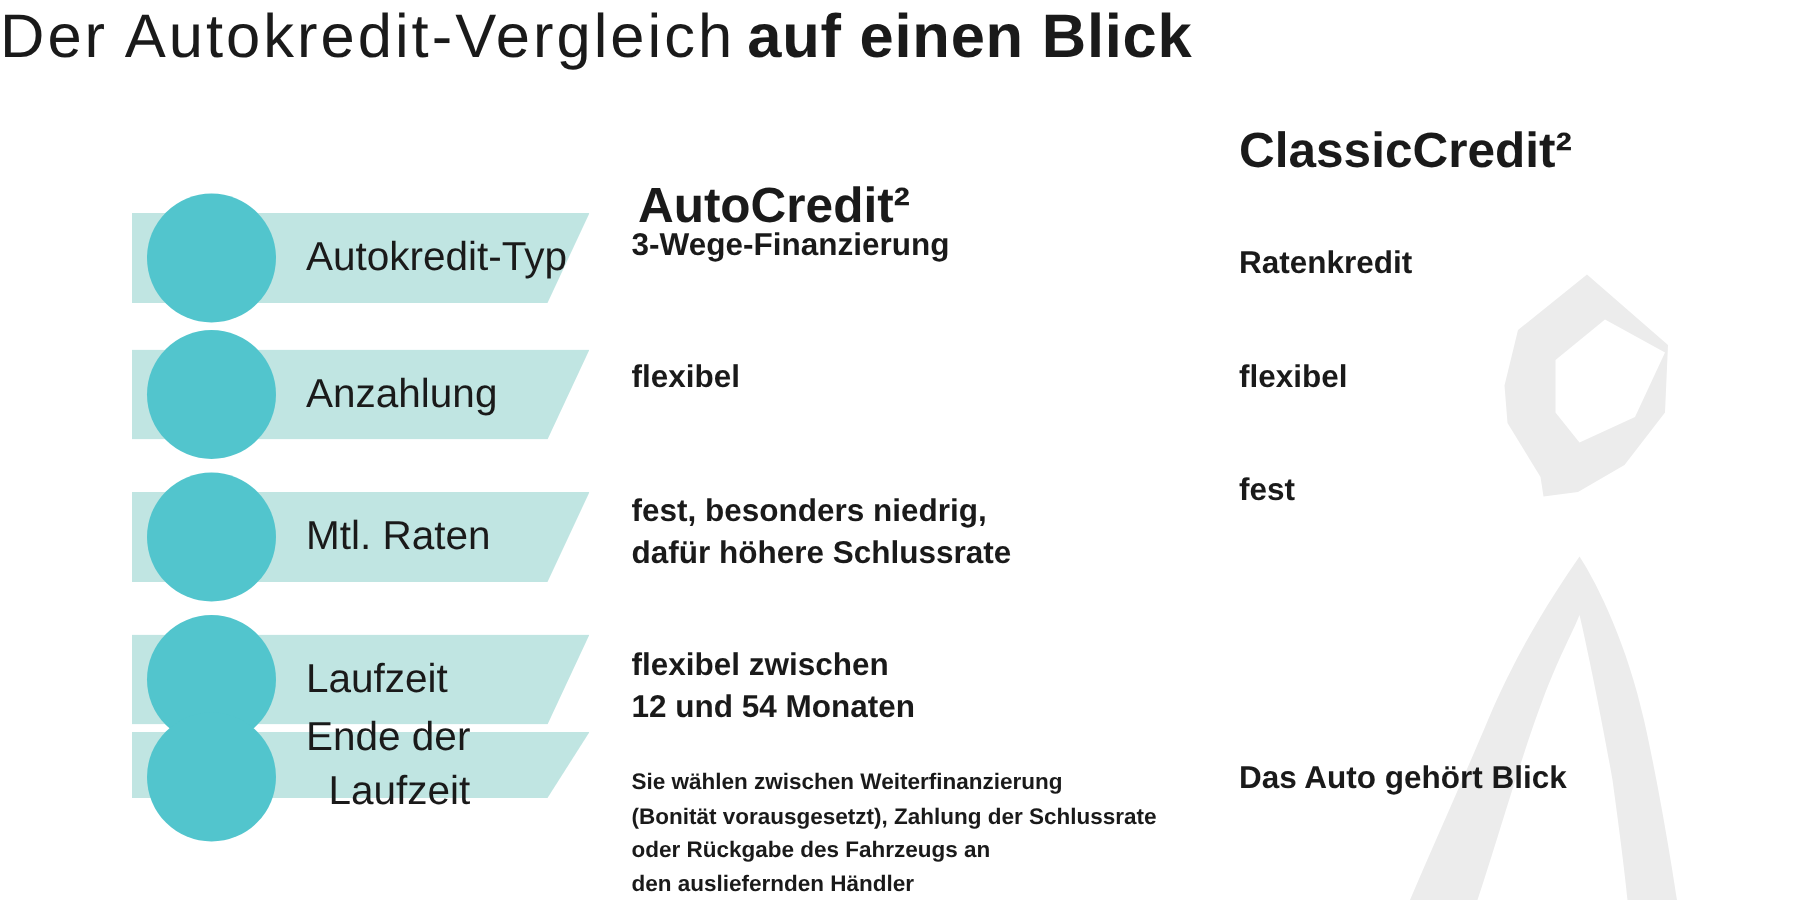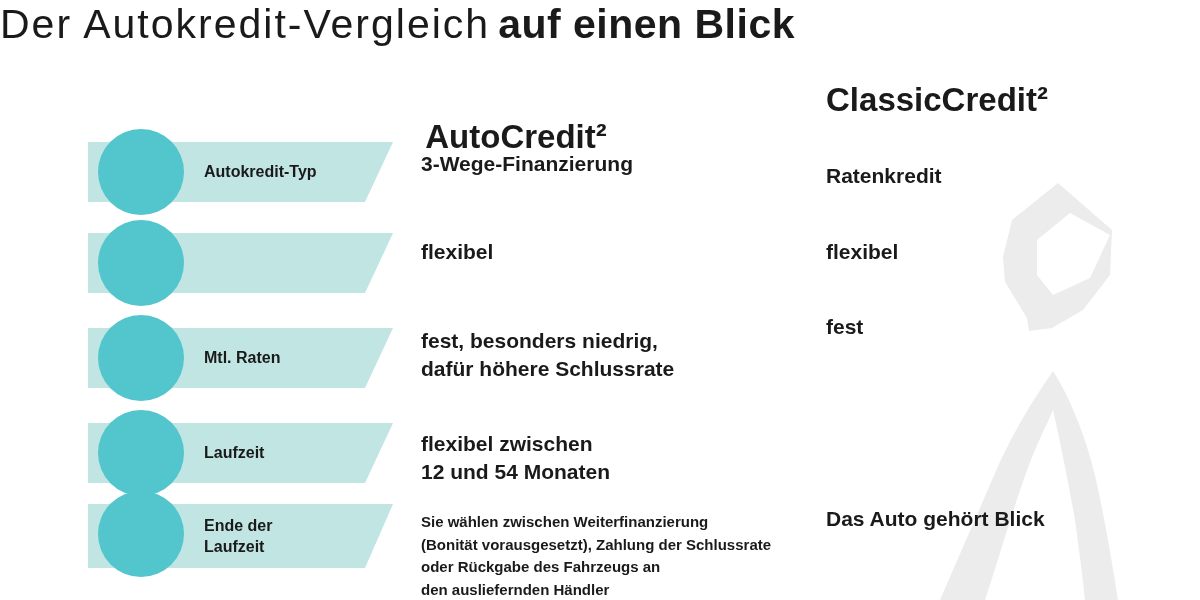--- a/index.html
+++ b/index.html
@@ -47,22 +47,23 @@
     clip-path:polygon(0 0,100% 0,calc(100% - 28px) 100%,0 100%);
   }
   .circle{
     position:absolute;left:10px;top:-13px;
     width:86px;height:86px;border-radius:50%;
     background:var(--teal);
   }
   .banner-label{
     position:absolute;left:116px;top:50%;
     transform:translateY(-50%);
-    font-size:16px;font-weight:700;line-height:1.33;
+    font-size:27px;font-weight:400;line-height:1.33;
     white-space:pre-line;
+    text-align:right;
   }
   
   .val{
     position:absolute;
     font-size:21px;font-weight:700;line-height:1.33;
     white-space:pre-line;
   }
   .val.small{font-size:15px;line-height:1.5;}
   .col-auto{left:421px;}
   .col-classic{left:826px;}
@@ -103,32 +104,33 @@
   <div class="col-header classic">ClassicCredit²</div>
 
   <div class="row" style="top:142px">
     <div class="banner"></div>
     <div class="circle"></div>
     <div class="banner-label">Autokredit-Typ</div>
   </div>
   <div class="row" style="top:233px">
     <div class="banner"></div>
     <div class="circle"></div>
+    <div class="banner-label">Anzahlung</div>
   </div>
   <div class="row" style="top:328px">
     <div class="banner"></div>
     <div class="circle"></div>
     <div class="banner-label">Mtl. Raten</div>
   </div>
   <div class="row" style="top:423px">
     <div class="banner"></div>
     <div class="circle"></div>
     <div class="banner-label">Laufzeit</div>
   </div>
-  <div class="row" style="top:504px;height:64px">
+  <div class="row" style="top:488px;height:44px">
     <div class="banner"></div>
     <div class="circle"></div>
     <div class="banner-label">Ende der
 Laufzeit</div>
   </div>
 
   <div class="val col-auto" style="top:150px">3-Wege-Finanzierung</div>
   <div class="val col-auto" style="top:238px">flexibel</div>
   <div class="val col-auto" style="top:327px">fest, besonders niedrig,
 dafür höhere Schlussrate</div>

